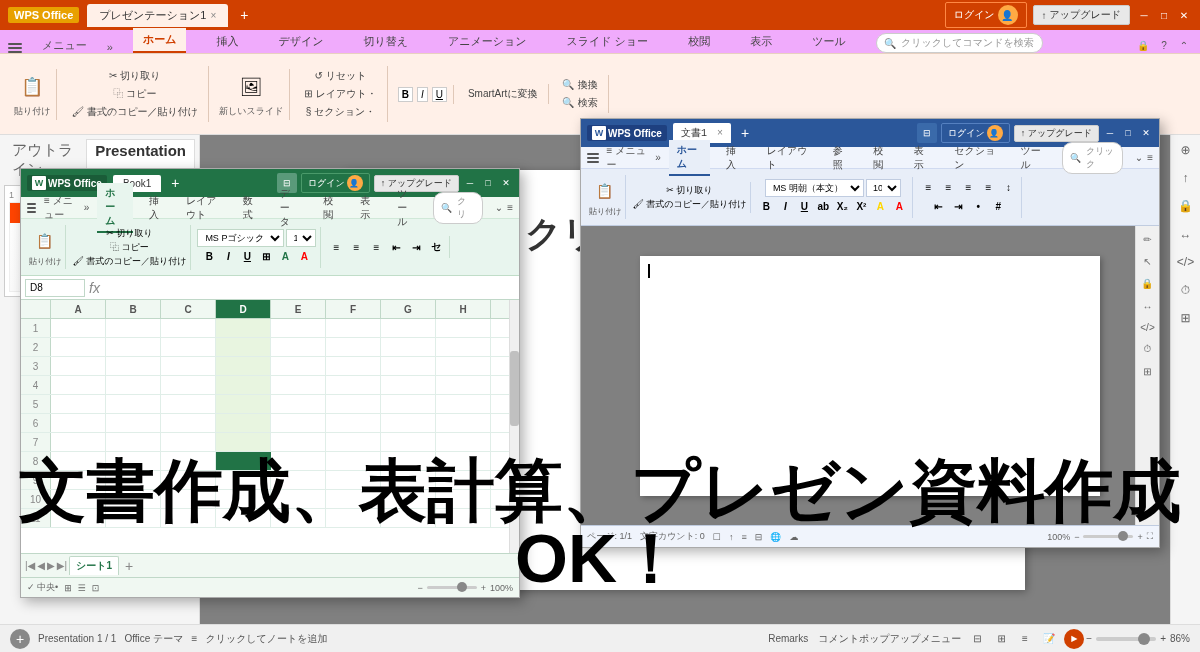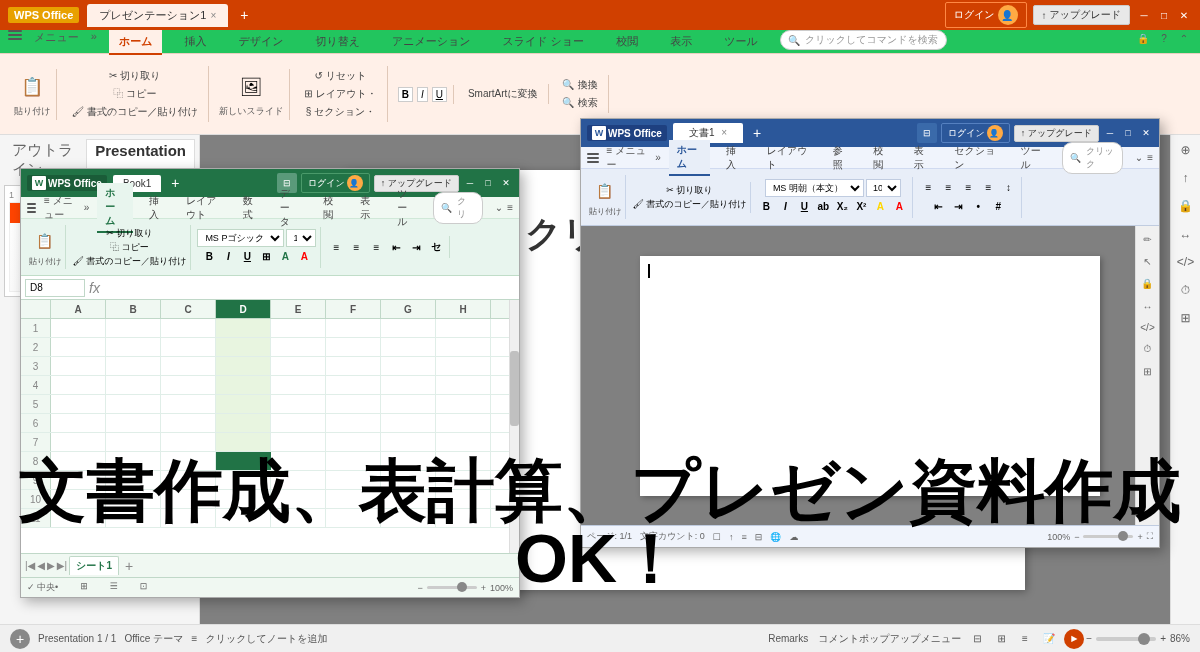--- a/index.html
+++ b/index.html
@@ -20,21 +20,21 @@
     .login-btn { background: #d04000; border: 1px solid #ff8844; color: white; padding: 2px 8px; font-size: 10px; border-radius: 2px; cursor: pointer; display: flex; align-items: center; gap: 3px; }
     .login-avatar { width: 20px; height: 20px; background: #ffaa44; border-radius: 50%; display: inline-flex; align-items: center; justify-content: center; color: white; font-size: 10px; }
     .upgrade-btn { background: #e8e8e8; color: #333; border: 1px solid #ccc; padding: 2px 8px; font-size: 10px; border-radius: 2px; cursor: pointer; display: flex; align-items: center; gap: 3px; }
     .win-controls { display: flex; gap: 4px; }
     .win-btn { width: 16px; height: 16px; display: flex; align-items: center; justify-content: center; cursor: pointer; font-size: 10px; color: white; }
 
     
     .ribbon { background: #fff0e8; border-bottom: 1px solid #ddd; }
     .ribbon-tab { padding: 4px 10px; font-size: 11px; cursor: pointer; color: #444; }
     .ribbon-tab.active { background: #fff0e8; color: #d04000; border-bottom: 2px solid #d04000; font-weight: bold; }
-    .ribbon-menu-bar { display: flex; align-items: flex-start; height: 24px; background: #22c55e; padding: 0 8px; gap: 12px; font-size: 11px; color: #555; border-bottom: 1px solid #e8d0c0; }
+    .ribbon-menu-bar { display: flex; align-items: flex-end; height: 24px; background: #f0abfc; padding: 0 8px; gap: 20px; font-size: 11px; color: #555; border-bottom: 1px solid #e8d0c0; }
     .ribbon-tools { display: flex; align-items: center; min-height: 80px; background: #fff0e8; padding: 4px 8px; gap: 4px; flex-wrap: wrap; }
 
     
     .tool-group { display: flex; flex-direction: column; align-items: center; border-right: 1px solid #e0c8b8; padding: 2px 6px; gap: 2px; min-width: 40px; }
     .tool-icon { width: 32px; height: 32px; display: flex; flex-direction: column; align-items: center; justify-content: center; cursor: pointer; border-radius: 3px; font-size: 18px; }
     .tool-label { font-size: 9px; color: #555; text-align: center; }
     .tool-row { display: flex; gap: 2px; align-items: center; }
     .small-btn { padding: 1px 4px; font-size: 10px; cursor: pointer; color: #444; border-radius: 2px; }
 
     
@@ -132,21 +132,21 @@
     .excel-zoom { display: flex; align-items: center; gap: 4px; }
     .excel-zoom-slider { width: 50px; height: 3px; background: #ccc; border-radius: 2px; position: relative; }
     .excel-zoom-thumb { position: absolute; top: -4px; left: 60%; width: 10px; height: 10px; background: #888; border-radius: 50%; }
 
     
     .word-window { position: absolute; top: 118px; left: 580px; width: 580px; height: 430px; background: white; border: 1px solid #aaa; box-shadow: 4px 4px 12px rgba(0,0,0,0.3); z-index: 15; display: flex; flex-direction: column; }
     .word-title-bar { height: 28px; background: #2b579a; display: flex; align-items: center; justify-content: space-between; padding: 0 6px; color: white; font-size: 11px; flex-shrink: 0; }
     .word-title-left { display: flex; align-items: center; gap: 6px; }
     .word-logo { background: #1e4080; color: white; padding: 1px 5px; font-size: 10px; font-weight: bold; border-radius: 2px; display: flex; align-items: center; gap: 2px; }
     .word-logo-icon { width: 14px; height: 14px; background: #fff; color: #2b579a; font-size: 9px; font-weight: bold; display: flex; align-items: center; justify-content: center; border-radius: 1px; }
-    .word-tab { padding: 3px 16px; font-size: 10px; border-radius: 2px 2px 0 0; cursor: pointer; }
+    .word-tab { padding: 3px 8px; font-size: 10px; border-radius: 2px 2px 0 0; cursor: pointer; font-family: Liberation Mono, monospace; }
     .word-tab.active { background: white; color: #333; }
     .word-title-right { display: flex; align-items: center; gap: 4px; }
     .word-login-btn { background: #2b579a; border: 1px solid #5580c0; color: white; padding: 1px 6px; font-size: 9px; border-radius: 2px; cursor: pointer; display: flex; align-items: center; gap: 2px; }
     .word-upgrade-btn { background: #e8e8e8; color: #333; border: 1px solid #ccc; padding: 1px 6px; font-size: 9px; border-radius: 2px; cursor: pointer; }
     .word-win-btn { width: 14px; height: 14px; display: flex; align-items: center; justify-content: center; cursor: pointer; color: white; font-size: 9px; }
 
     
     .word-ribbon { background: #e8eef8; border-bottom: 1px solid #c0cce0; flex-shrink: 0; }
     .word-ribbon-menu { display: flex; align-items: center; height: 22px; padding: 0 6px; gap: 8px; font-size: 10px; color: #555; background: #f0f4fc; border-bottom: 1px solid #d0daf0; }
     .word-rtab { padding: 3px 8px; font-size: 10px; cursor: pointer; color: #444; }
@@ -606,21 +606,21 @@
       <span>|◀</span>
       <span>◀</span>
       <span>▶</span>
       <span>▶|</span>
     </div>
     <div class="sheet-tab active">シート1</div>
     <div class="sheet-add">+</div>
   </div>
 
   <div class="excel-status">
-    <div style="display:flex;gap:22px;align-items:flex-start;">
+    <div style="display:flex;gap:6px;align-items:center;">
       <span>✓ 中央•</span>
       <span>⊞</span>
       <span>☰</span>
       <span>⊡</span>
     </div>
     <div class="excel-zoom">
       <span>−</span>
       <div class="excel-zoom-slider">
         <div class="excel-zoom-thumb"></div>
       </div>

